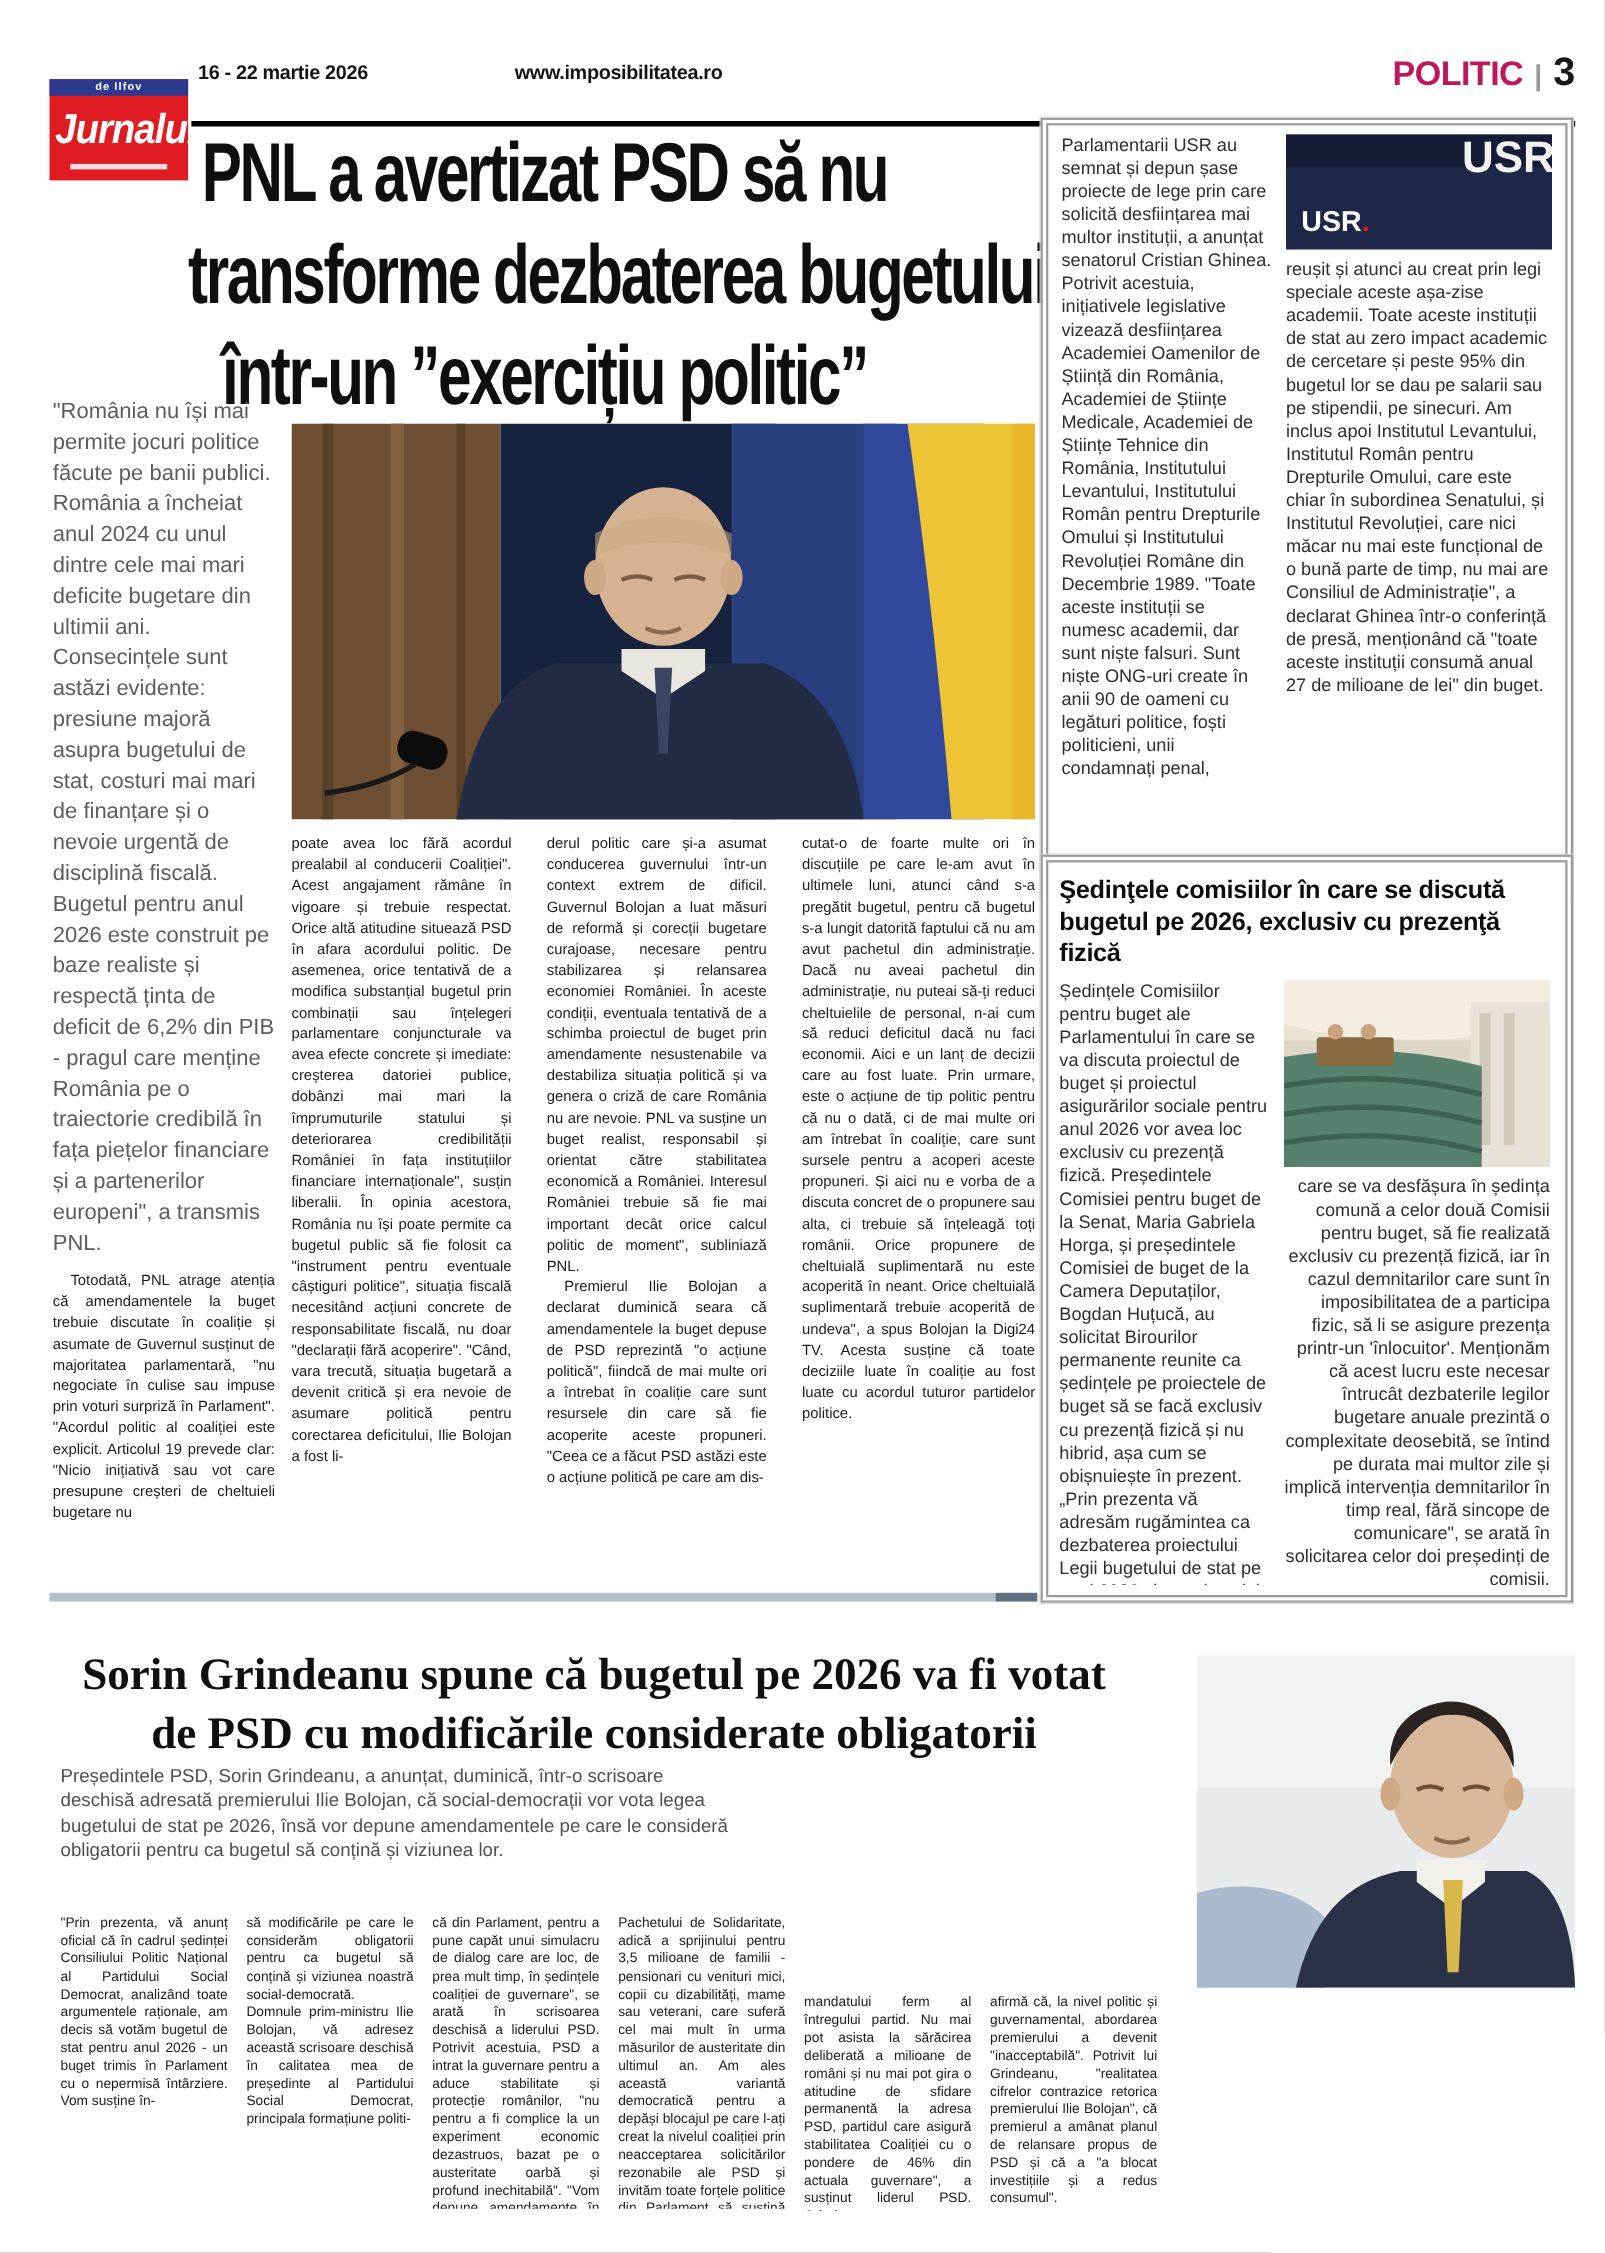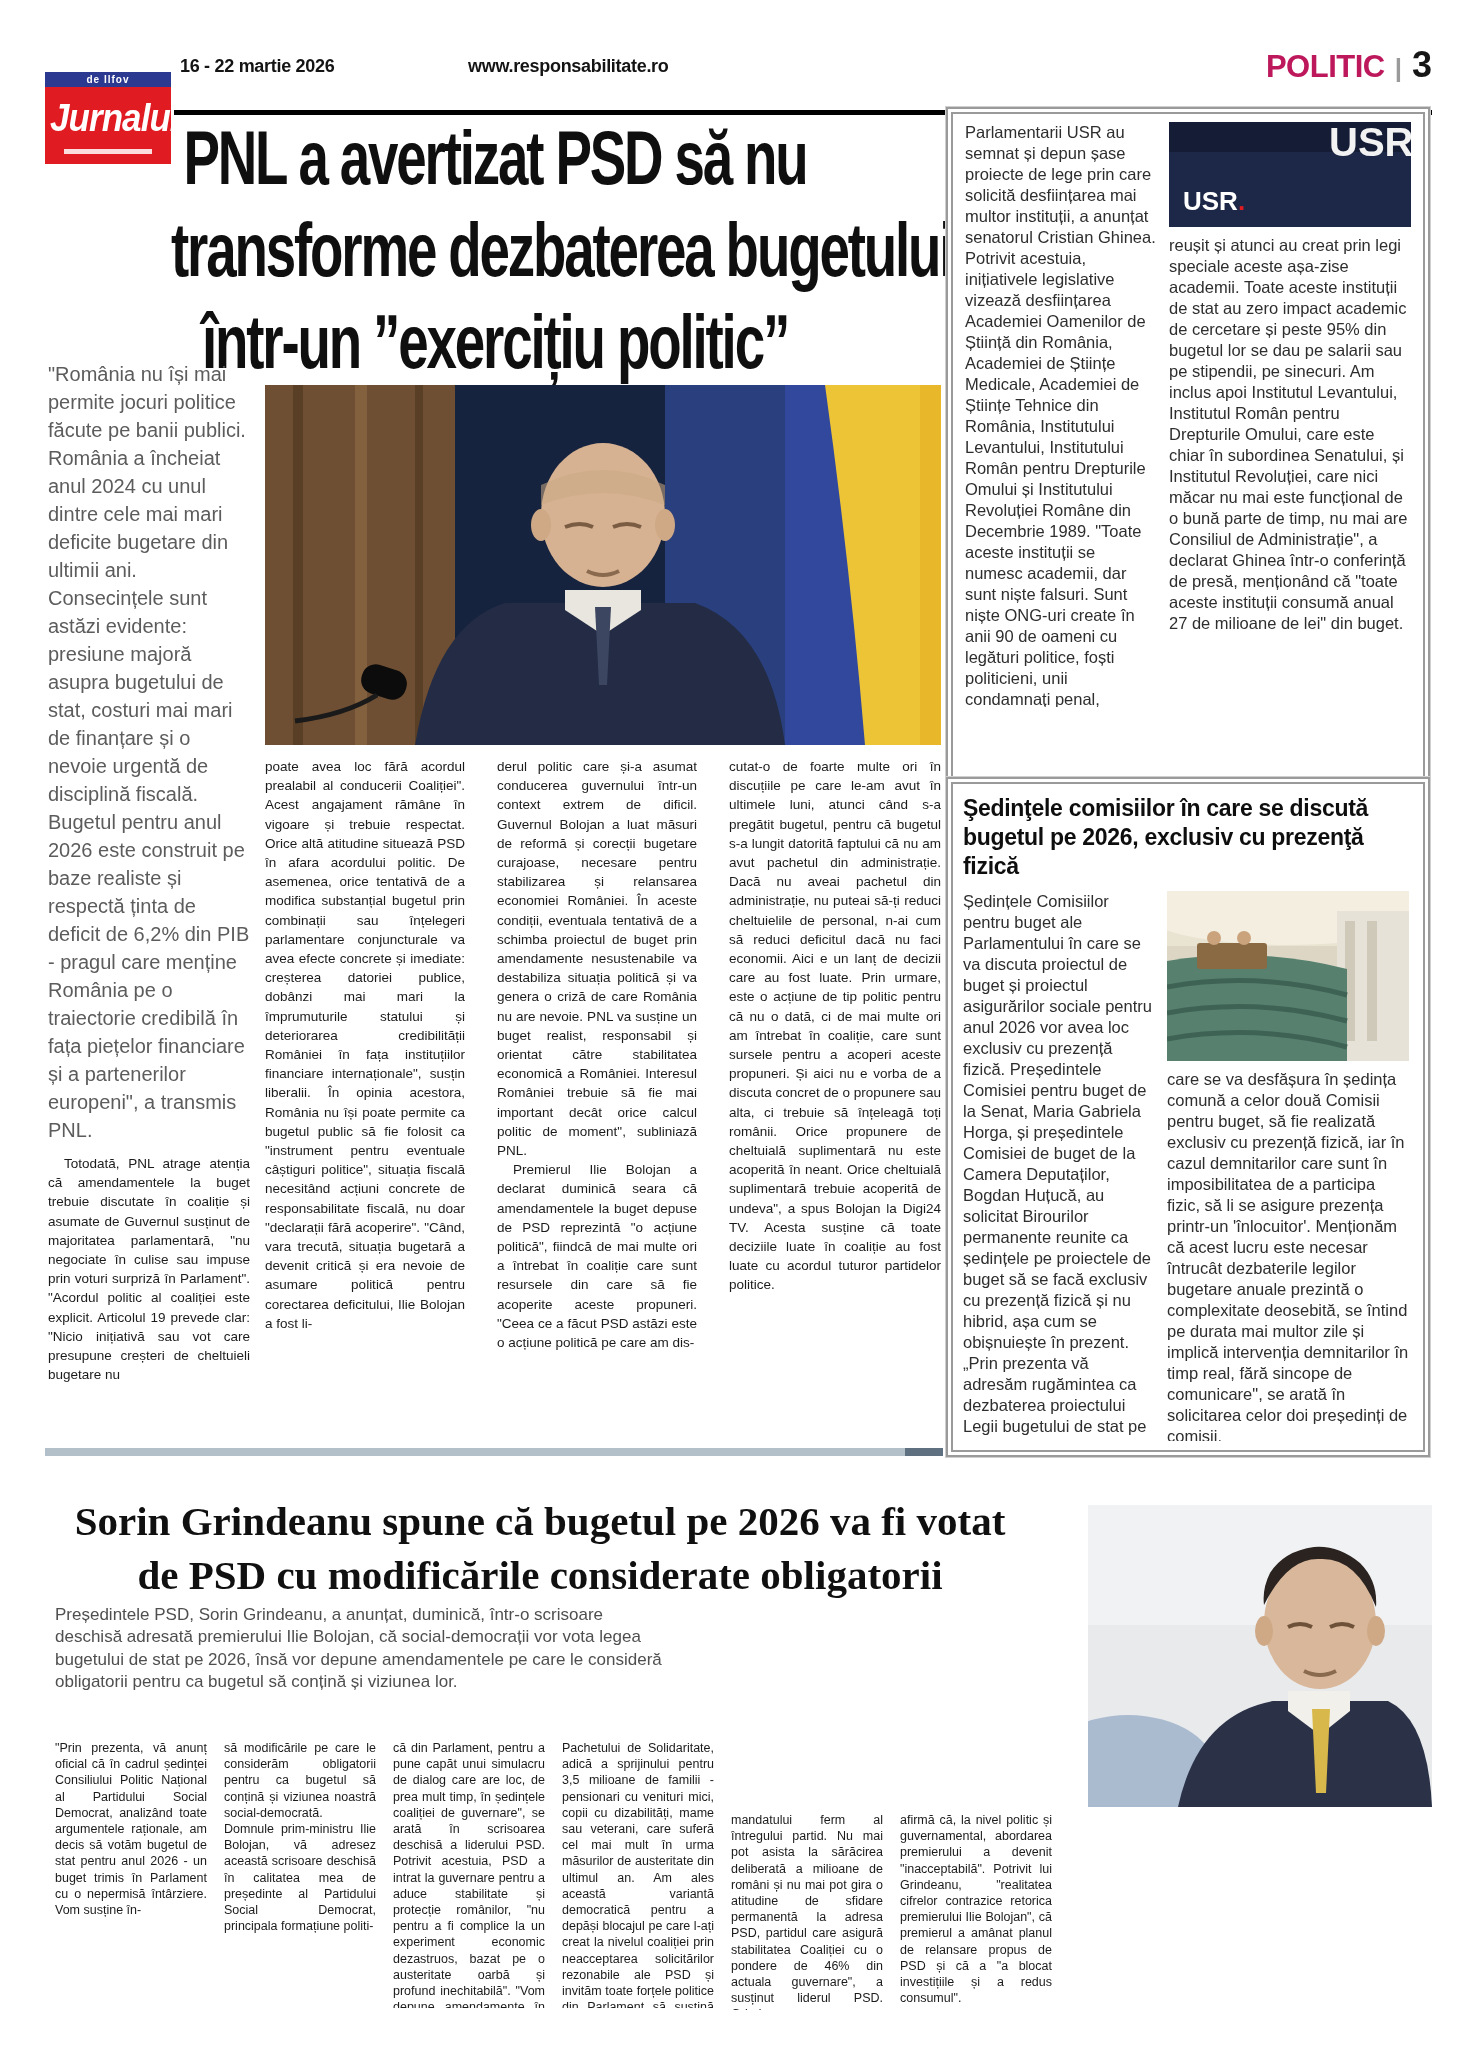--- a/index.html
+++ b/index.html
@@ -58,21 +58,21 @@
 <body>
 
 <div class="page">
 
   <div class="abs logo">
     <div class="logo-band">de Ilfov</div>
     <div class="logo-title">Jurnalul</div>
     <div class="logo-foot"></div>
   </div>
   <div class="abs hdr-date">16 - 22 martie 2026</div>
-  <div class="abs hdr-url">www.responsabilitate.ro</div>
+  <div class="abs hdr-url">www.imposibilitatea.ro</div>
   <div class="abs hdr-right">
     <span class="hdr-section">POLITIC</span>
     <span class="hdr-sep">|</span>
     <span class="hdr-page">3</span>
   </div>
   <div class="abs hdr-rule"></div>
 
   <div class="abs headline">
     <span class="hl">PNL a avertizat PSD să nu</span>
     <span class="hl">transforme dezbaterea bugetului</span>
@@ -137,21 +137,21 @@
         </svg>
         <div class="sb-text" style="height:470px;overflow:hidden;">reușit și atunci au creat prin legi speciale aceste așa-zise academii. Toate aceste instituții de stat au zero impact academic de cercetare și peste 95% din bugetul lor se dau pe salarii sau pe stipendii, pe sinecuri. Am inclus apoi Institutul Levantului, Institutul Român pentru Drepturile Omului, care este chiar în subordinea Senatului, și Institutul Revoluției, care nici măcar nu mai este funcțional de o bună parte de timp, nu mai are Consiliul de Administrație", a declarat Ghinea într-o conferință de presă, menționând că "toate aceste instituții consumă anual 27 de milioane de lei" din buget.</div>
       </div>
     </div>
   </div>
 
   <div class="abs sbox" style="top:777px;height:680px;padding-left:10px;">
     <h2>Şedinţele comisiilor în care se discută bugetul pe 2026, exclusiv cu prezenţă fizică</h2>
     <div class="sbody">
       <div class="scol-l sb-text" style="height:550px;">Ședințele Comisiilor pentru buget ale Parlamentului în care se va discuta proiectul de buget și proiectul asigurărilor sociale pentru anul 2026 vor avea loc exclusiv cu prezență fizică. Președintele Comisiei pentru buget de la Senat, Maria Gabriela Horga, și președintele Comisiei de buget de la Camera Deputaților, Bogdan Huțucă, au solicitat Birourilor permanente reunite ca ședințele pe proiectele de buget să se facă exclusiv cu prezență fizică și nu hibrid, așa cum se obișnuiește în prezent. „Prin prezenta vă adresăm rugămintea ca dezbaterea proiectului Legii bugetului de stat pe anul 2026 și a proiectului Legii bugetului asigurărilor sociale de stat pe anul 2026,</div>
-      <div class="scol-r" style="height:550px;">
+      <div class="scol-r" style="height:550px;text-align:right;">
         <svg class="simg" width="242" height="170" viewBox="0 0 242 170">
           <rect width="242" height="170" fill="#ddd6c4"></rect>
           <rect y="0" width="242" height="55" fill="#e9e3d2"></rect>
           <ellipse cx="120" cy="18" rx="150" ry="36" fill="#f3eee0"></ellipse>
           <rect x="170" y="20" width="72" height="150" fill="#e6e2d8"></rect>
           <rect x="178" y="30" width="10" height="120" fill="#cfc9ba"></rect>
           <rect x="200" y="30" width="10" height="120" fill="#cfc9ba"></rect>
           <path d="M0 70 Q90 55 180 78 L180 170 L0 170 Z" fill="#57806f"></path>
           <path d="M0 96 Q90 80 180 104" stroke="#3e6355" stroke-width="5" fill="none"></path>
           <path d="M0 122 Q90 106 180 130" stroke="#3e6355" stroke-width="5" fill="none"></path>

